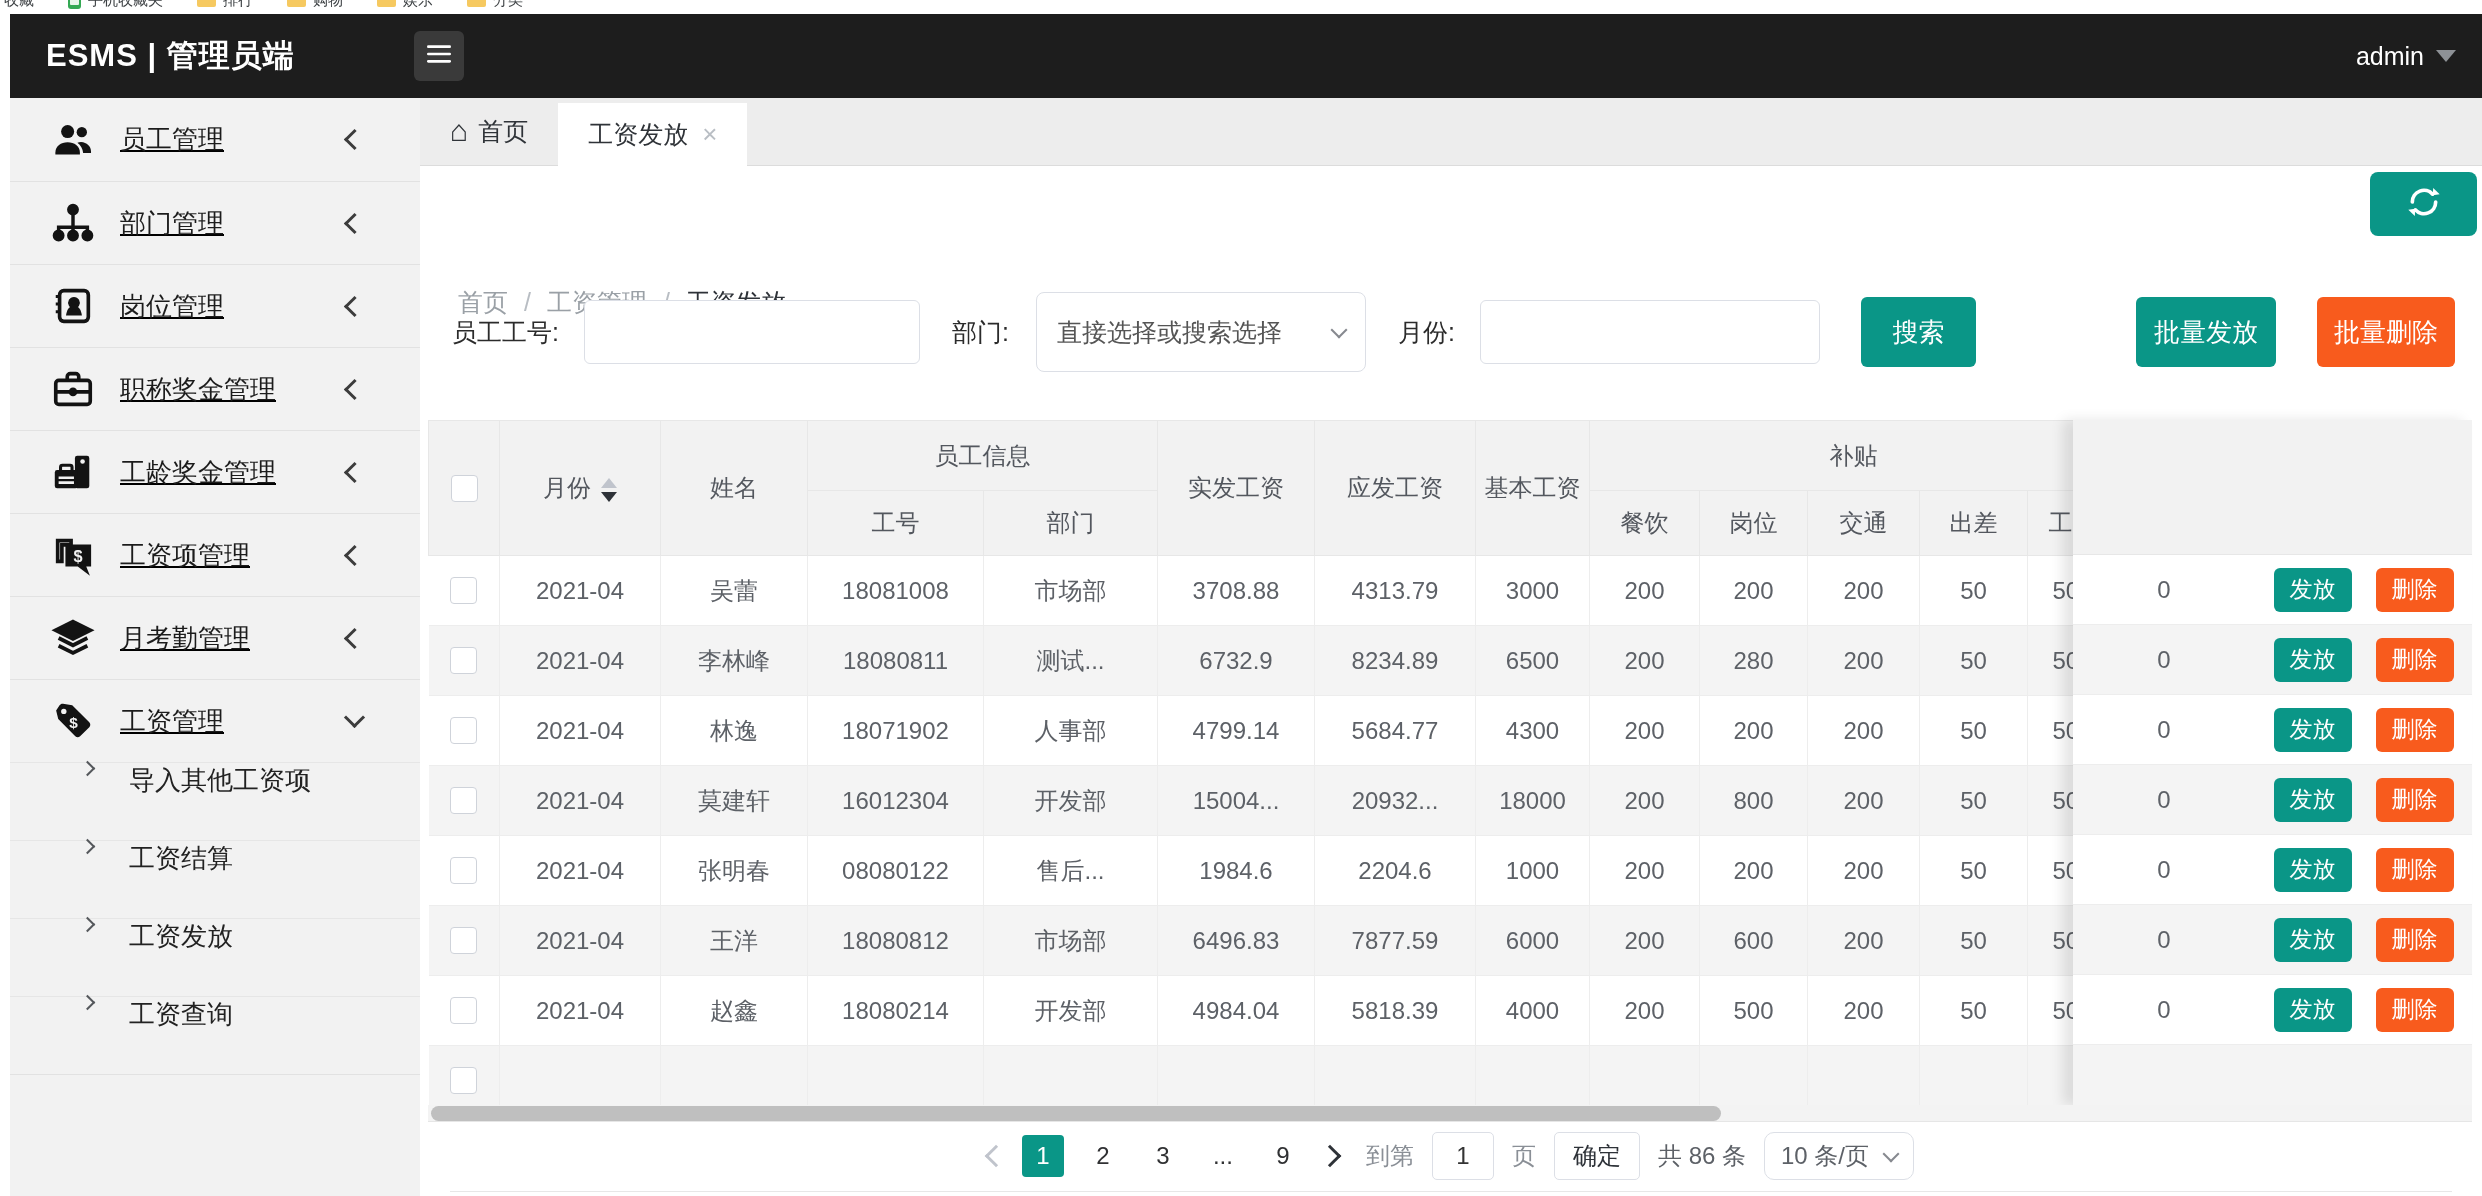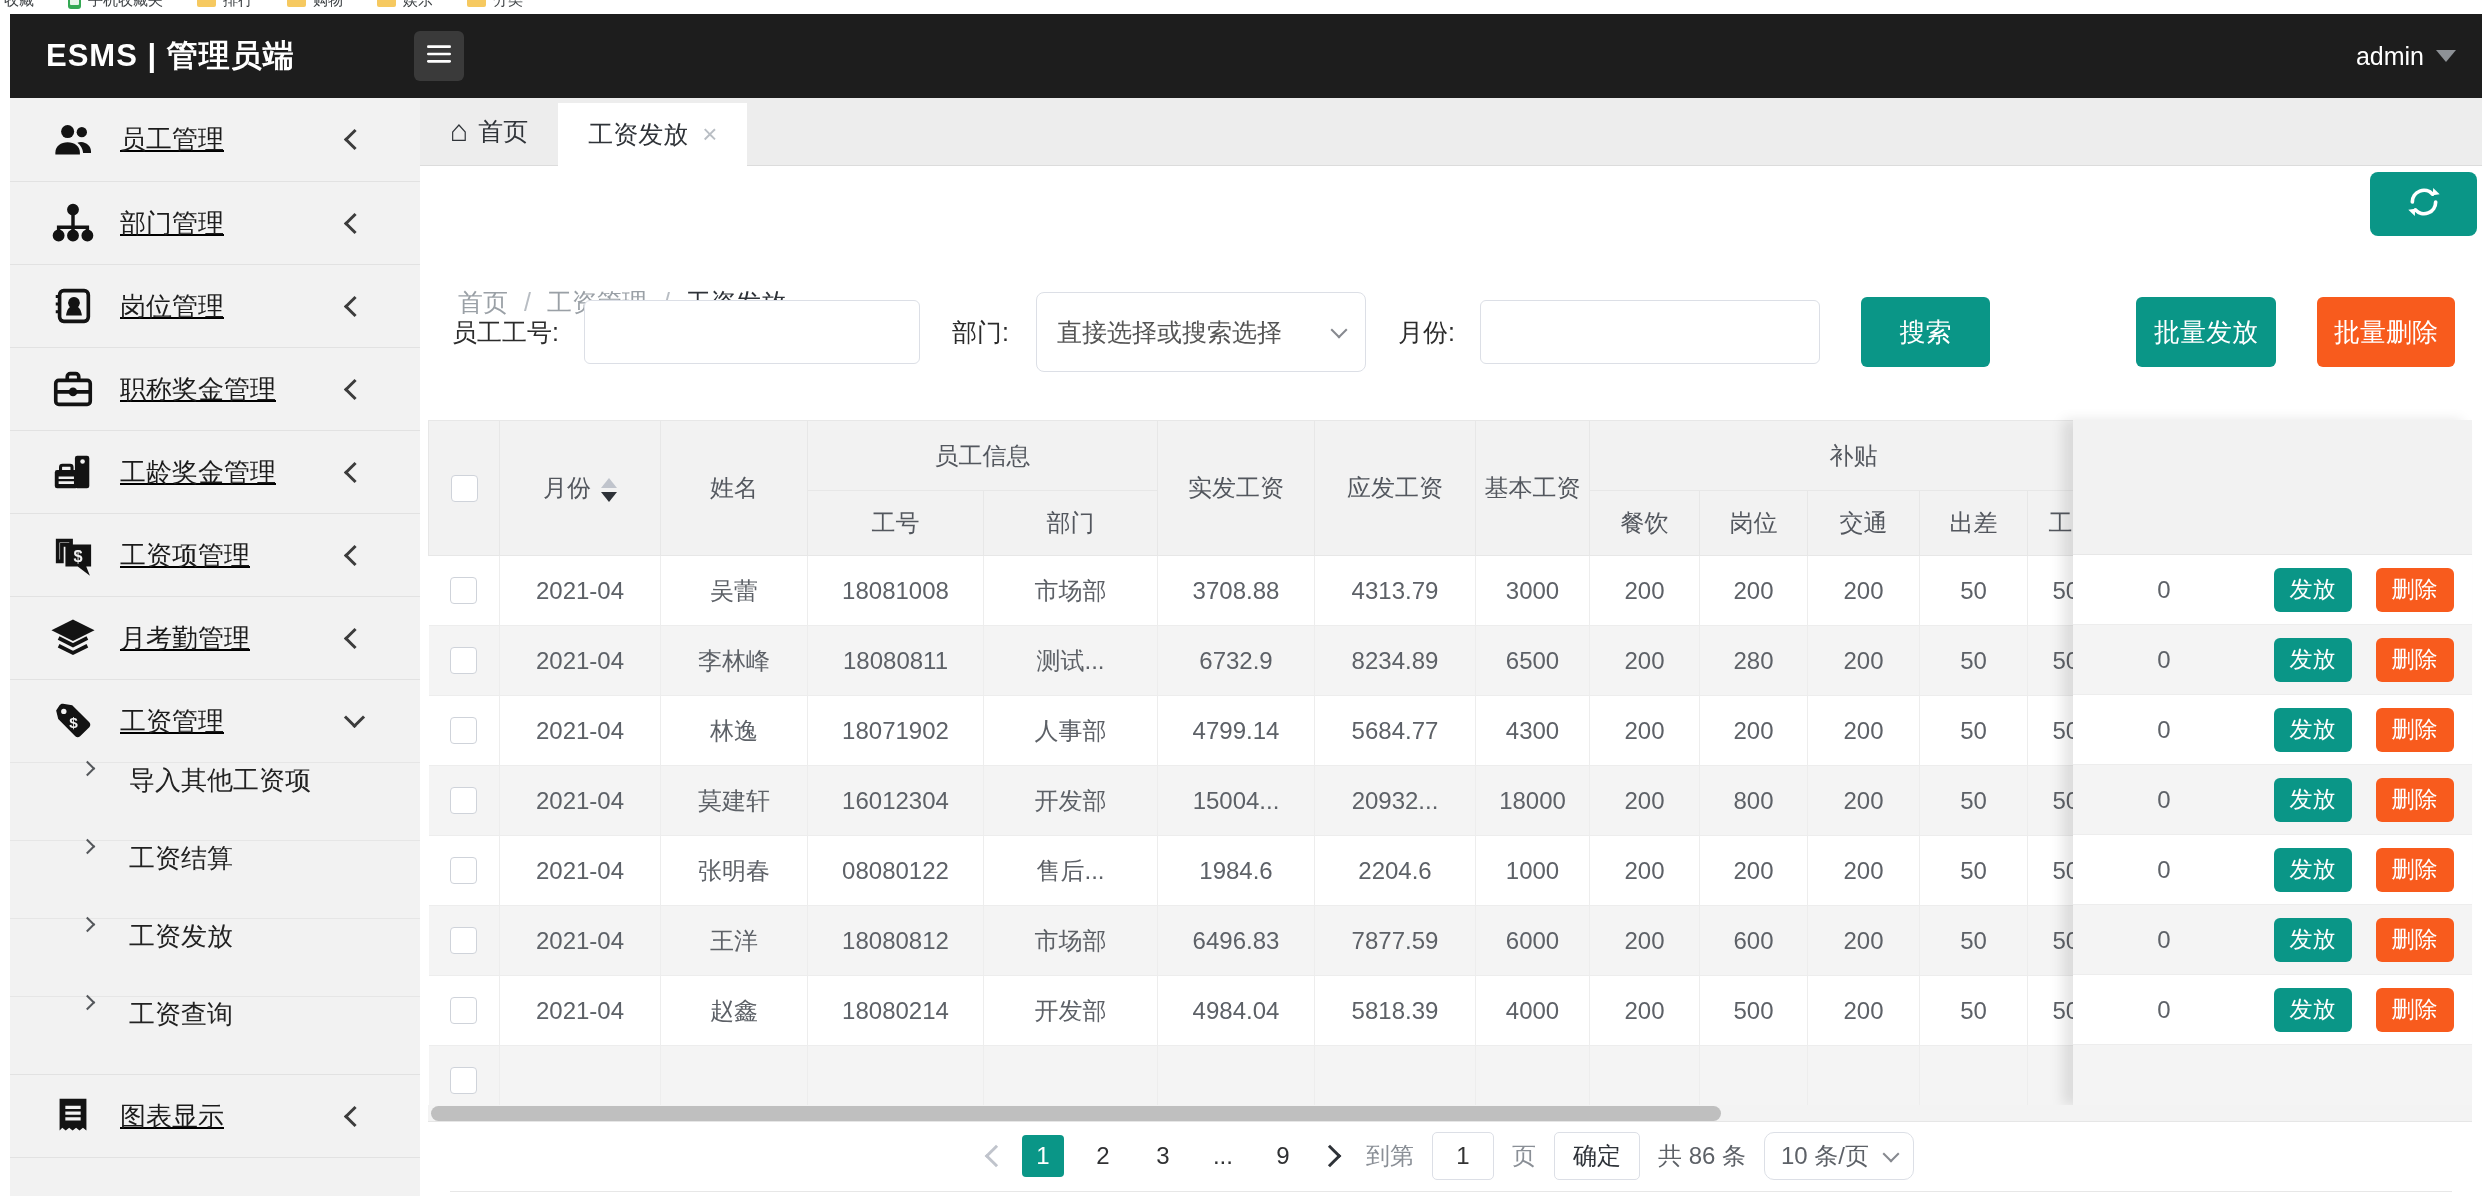--- a/index.html
+++ b/index.html
@@ -55,21 +55,21 @@
   .filters { position:absolute; left:0; top:202px; right:0; height:80px; }
   .f-label { position:absolute; font-size:25px; color:#2b2b2b; line-height:64px; }
   .txt-input { position:absolute; height:64px; border:1px solid #dcdfe6; border-radius:6px; background:#fff; font-size:24px; padding:0 16px; color:#333; outline:none; }
   .sel-box { position:absolute; height:80px; top:-8px; border:1px solid #dcdfe6; border-radius:8px; background:#fff;
     display:flex; align-items:center; padding:0 20px; font-size:25px; color:#555; cursor:pointer; }
   .sel-caret { width:12px; height:12px; border-right:2px solid #86898f; border-bottom:2px solid #86898f; transform:rotate(45deg); margin-left:auto; margin-bottom:5px;}
   .btn { display:flex; align-items:center; justify-content:center; border:none; border-radius:6px; color:#fff; font-size:26px; cursor:pointer;
     font-family:inherit; }
   .btn.teal { background:var(--teal); }
   .btn.orange { background:var(--orange); }
-  .search-btn { position:absolute; left:1441px; top:-3px; width:129px; height:70px; }
+  .search-btn { position:absolute; left:1441px; top:-3px; width:115px; height:70px; }
   .batchpay-btn { position:absolute; left:1716px; top:-3px; width:140px; height:70px; }
   .batchdel-btn { position:absolute; left:1897px; top:-3px; width:138px; height:70px; }
 
   
   .table-area { position:absolute; left:8px; top:322px; width:2044px; height:708px; }
   table.grid { border-collapse:collapse; table-layout:fixed; background:#fff; }
   .grid th { background:#f2f2f2; font-weight:500; color:#53575e; font-size:24px; border:1px solid #e7e7e7; text-align:center; }
   .grid td { border-right:1px solid #ededed; border-bottom:1px solid #ededed; font-size:24px; color:#5d6167; text-align:center;
     height:70px; overflow:hidden; white-space:nowrap; }
   tr.stripe td { background:#f4f4f4; }
@@ -265,30 +265,20 @@
       <span class="sub-arrow"></span>
       <span class="s-label">工资结算</span>
     </div>
     <div class="side-sub">
       <span class="sub-arrow"></span>
       <span class="s-label">工资发放</span>
     </div>
     <div class="side-sub">
       <span class="sub-arrow"></span>
       <span class="s-label">工资查询</span>
-    </div>
-    <div class="side-item">
-      <span class="s-icon">
-        <svg width="46" height="46" viewBox="0 0 24 24" fill="currentColor">
-          <path d="M5 3h14v16.5l-1.8-1.4-1.8 1.4-1.8-1.4-1.8 1.4-1.8-1.4-1.8 1.4-1.8-1.4L5 19.5z"></path>
-          <path d="M8 7.5h8M8 10.5h8M8 13.5h8" stroke="#f2f2f2" stroke-width="1.6"></path>
-        </svg>
-      </span>
-      <span class="s-label">图表显示</span>
-      <span class="chev collapsed"></span>
     </div>
     <div class="side-end"></div>
   </div>
 
 <div class="main">
   <div class="tabbar" id="tabbar">
       <div class="tab">
         <span class="home-glyph">⌂</span>
         <span>首页</span>
       </div>

